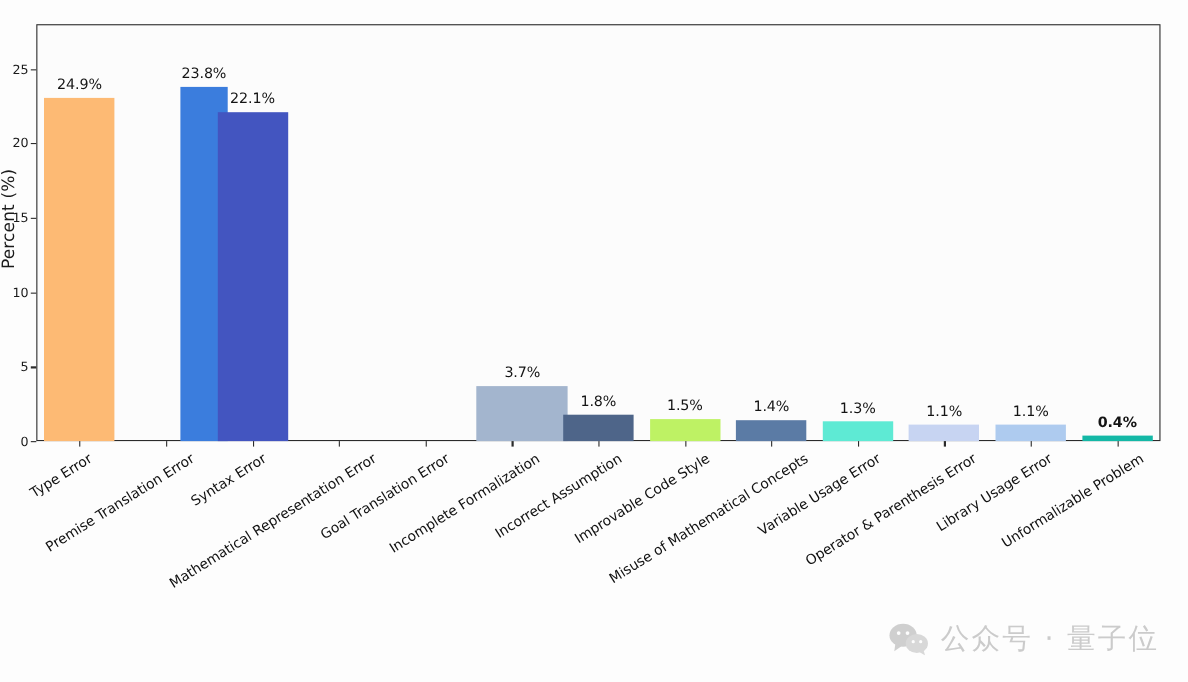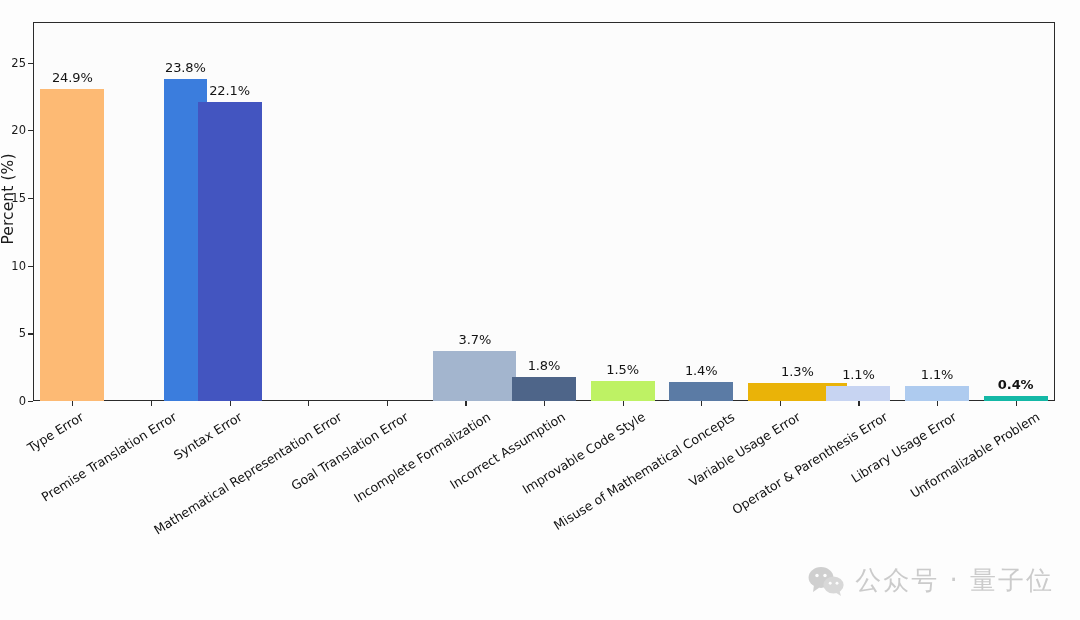--- a/index.html
+++ b/index.html
@@ -155,21 +155,21 @@
       </div>
       <div class="bar" style="left: 478.964px; width: 64.0715px; height: 24.3643px; background: rgb(78, 101, 137);">
         <span class="bar-value">1.8%</span>
       </div>
       <div class="bar" style="left: 557.58px; width: 64.0715px; height: 20.3036px; background: #bef264;">
         <span class="bar-value">1.5%</span>
       </div>
       <div class="bar" style="left: 636.195px; width: 64.0715px; height: 18.95px; background: rgb(91, 123, 165);">
         <span class="bar-value">1.4%</span>
       </div>
-      <div class="bar" style="left: 714.81px; width: 64.0715px; height: 17.5964px; background: #eab308; padding-left: 35px;">
+      <div class="bar" style="left: 714.81px; width: 64.0715px; height: 17.5964px; background: #5eead4;">
         <span class="bar-value">1.3%</span>
       </div>
       <div class="bar" style="left: 793.426px; width: 64.0715px; height: 14.8893px; background: rgb(199, 212, 242);">
         <span class="bar-value">1.1%</span>
       </div>
       <div class="bar" style="left: 872.041px; width: 64.0715px; height: 14.8893px; background: rgb(174, 203, 239);">
         <span class="bar-value">1.1%</span>
       </div>
       <div class="bar" style="left: 950.657px; width: 64.0715px; height: 5.41429px; background: #14b8a6; font-weight: bold;">
         <span class="bar-value">0.4%</span>

